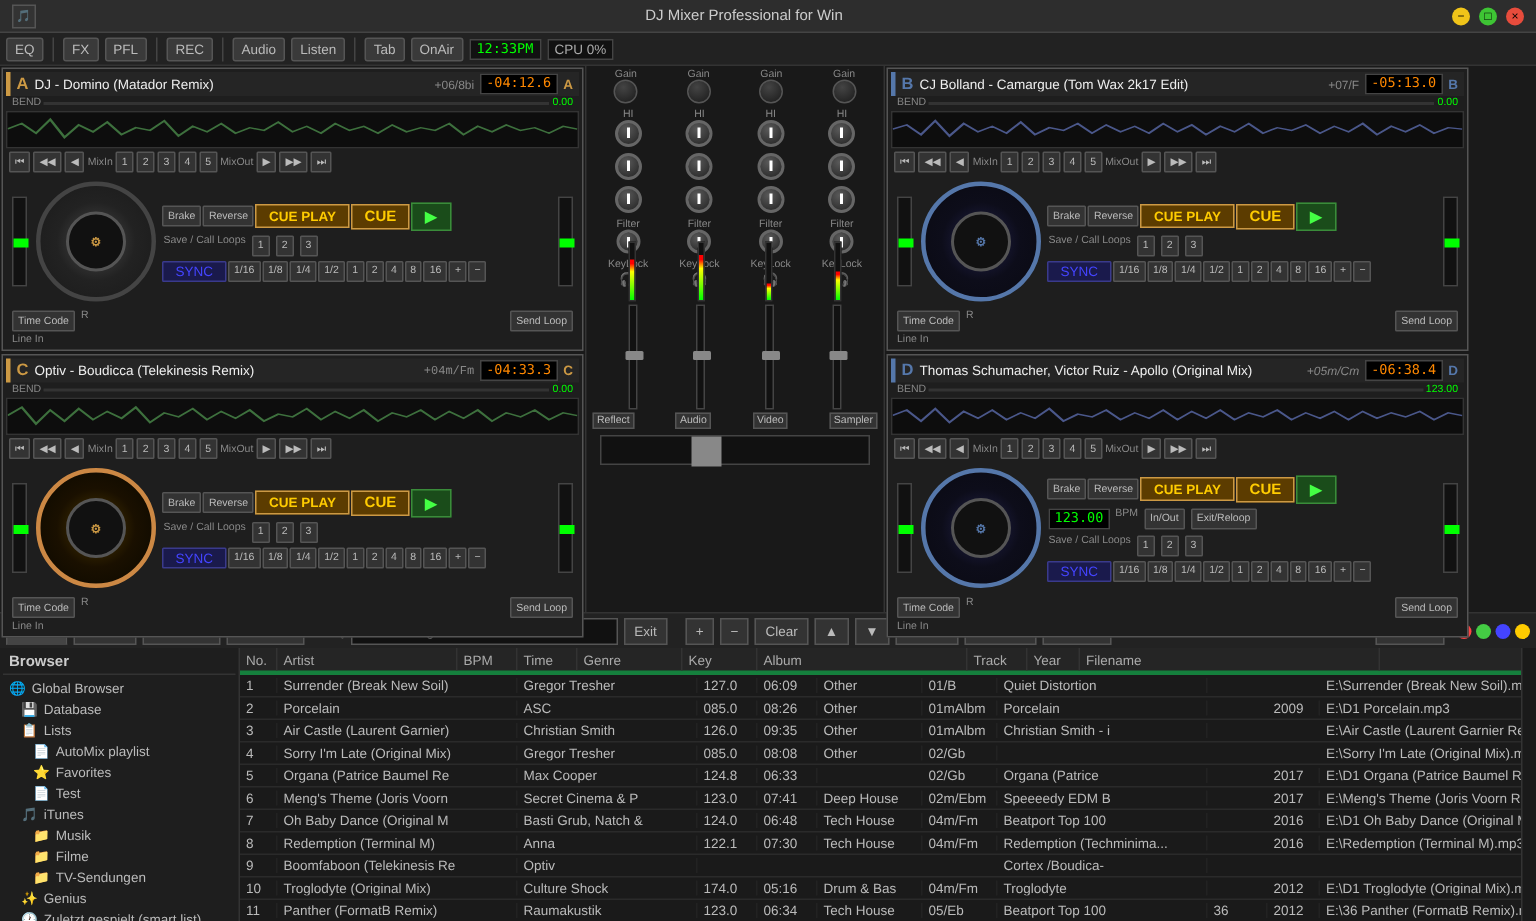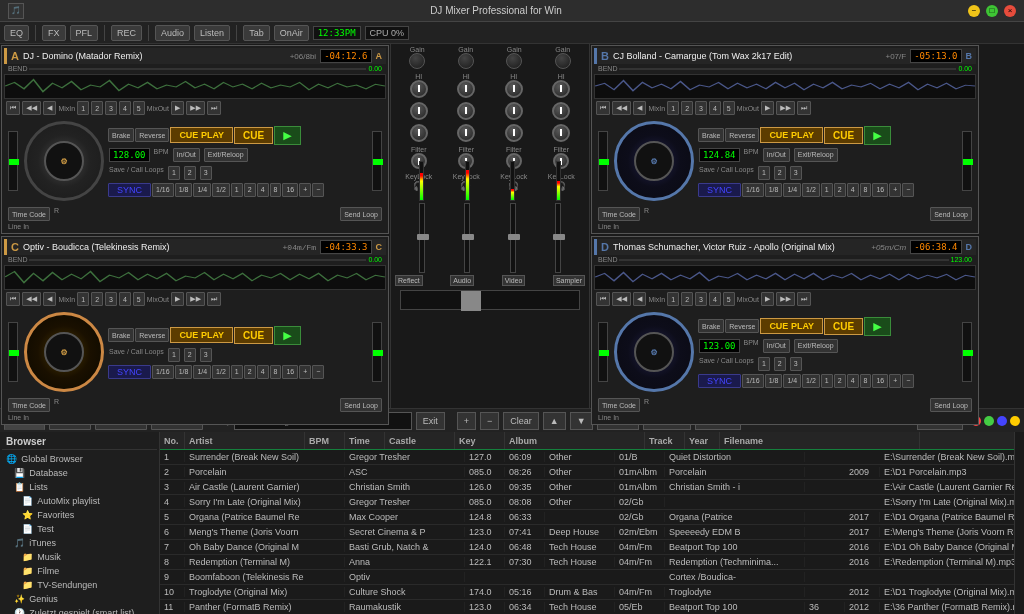--- a/index.html
+++ b/index.html
@@ -255,24 +255,23 @@
     .browser-table {
       flex: 1;
       overflow: hidden;
       display: flex;
       flex-direction: column;
     }
 
     .table-header {
       display: flex;
       background: #252525;
-      border-bottom: 1px solid #15803d;
+      border-bottom: 3px solid #15803d;
       height: 18px;
       align-items: flex-end;
-      font-weight: bold;
     }
     .table-header-cell {
       font-size: 9px;
       color: #aaa;
       padding: 0 4px;
       border-right: 1px solid #333;
       overflow: hidden;
       white-space: nowrap;
       cursor: pointer;
       height: 100%;
@@ -628,26 +627,20 @@
 
         <div style="flex:1; display:flex; flex-direction:column; gap:2px;">
           <div class="btn-row">
             <button class="ctrl-btn">Brake</button>
             <button class="ctrl-btn">Reverse</button>
             <button class="cue-btn">CUE PLAY</button>
             <button class="cue-btn" style="font-size:10px;font-weight:bold;">CUE</button>
             <button class="play-btn">▶</button>
           </div>
           <div style="display:flex; gap:4px; font-size:8px; padding:1px;">
-            <span class="bpm-readout">128.00</span>
-            <span style="font-size:7px;color:#888;">BPM</span>
-            <button class="ctrl-btn">In/Out</button>
-            <button class="ctrl-btn">Exit/Reloop</button>
-          </div>
-          <div style="display:flex; gap:4px; font-size:8px; padding:1px;">
             <span style="font-size:7px;color:#888;">Save / Call Loops</span>
             <button class="ctrl-btn">1</button>
             <button class="ctrl-btn">2</button>
             <button class="ctrl-btn">3</button>
           </div>
           <div class="btn-row">
             <button class="ctrl-btn sync-btn">SYNC</button>
             <button class="ctrl-btn">1/16</button>
             <button class="ctrl-btn">1/8</button>
             <button class="ctrl-btn">1/4</button>
@@ -973,26 +966,20 @@
             <span class="platter-label" style="color:#57a;">⚙</span>
           </div>
         </div>
         <div style="flex:1; display:flex; flex-direction:column; gap:2px;">
           <div class="btn-row">
             <button class="ctrl-btn">Brake</button>
             <button class="ctrl-btn">Reverse</button>
             <button class="cue-btn">CUE PLAY</button>
             <button class="cue-btn" style="font-size:10px;font-weight:bold;">CUE</button>
             <button class="play-btn">▶</button>
-          </div>
-          <div style="display:flex; gap:4px; font-size:8px; padding:1px;">
-            <span class="bpm-readout">124.84</span>
-            <span style="font-size:7px;color:#888;">BPM</span>
-            <button class="ctrl-btn">In/Out</button>
-            <button class="ctrl-btn">Exit/Reloop</button>
           </div>
           <div style="display:flex; gap:4px; font-size:8px; padding:1px;">
             <span style="font-size:7px;color:#888;">Save / Call Loops</span>
             <button class="ctrl-btn">1</button>
             <button class="ctrl-btn">2</button>
             <button class="ctrl-btn">3</button>
           </div>
           <div class="btn-row">
             <button class="ctrl-btn sync-btn">SYNC</button>
             <button class="ctrl-btn">1/16</button>
@@ -1215,21 +1202,21 @@
 
   </div>
 
   <div class="browser-table">
 
     <div class="table-header">
       <div class="table-header-cell col-no">No.</div>
       <div class="table-header-cell col-artist">Artist</div>
       <div class="table-header-cell col-bpm">BPM</div>
       <div class="table-header-cell col-time">Time</div>
-      <div class="table-header-cell col-genre">Castle</div>
+      <div class="table-header-cell col-genre">Genre</div>
       <div class="table-header-cell col-key">Key</div>
       <div class="table-header-cell col-album">Album</div>
       <div class="table-header-cell col-track">Track</div>
       <div class="table-header-cell col-year">Year</div>
       <div class="table-header-cell col-filename">Filename</div>
     </div>
 
     <div class="table-body" id="trackTableBody">
     <div class="table-row">
     <div class="table-cell col-no">1</div>

